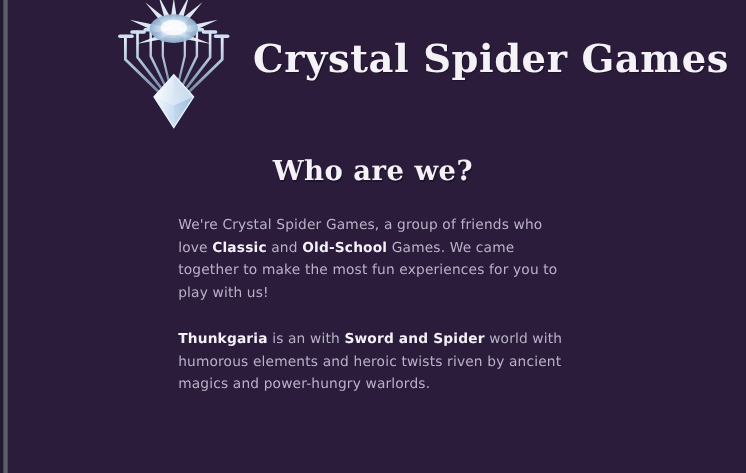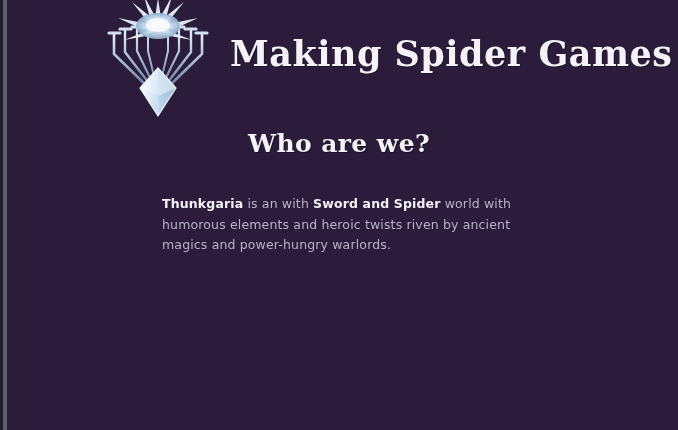--- a/index.html
+++ b/index.html
@@ -65,21 +65,21 @@
     letter-spacing: 0.5px;
     color: #f4f2f7;
     white-space: nowrap;
     text-shadow: 1px 1px 0 #1d1429;
   }
 
   
   .section-heading {
     position: absolute;
     left: 0;
-    top: 128px;
+    top: 140px;
     width: 678px;
     text-align: center;
     font-family: "DejaVu Serif", serif;
     font-weight: bold;
     font-size: 25px;
     line-height: 32px;
     letter-spacing: 0.4px;
     color: #f4f2f7;
     text-shadow: 1px 1px 0 #1d1429;
   }
@@ -175,22 +175,23 @@
         <ellipse cx="54" cy="29" rx="12" ry="7" fill="#ffffff" opacity="0.75"></ellipse>
 
         <polygon points="54,72 72,92 54,120 36,92" fill="url(#gemRight)"></polygon>
         <polygon points="54,72 54,120 36,92" fill="url(#gemLeft)"></polygon>
         <polygon points="54,72 72,92 54,100 36,92" fill="#ffffff" opacity="0.45"></polygon>
         <polygon points="36,92 54,100 54,120" fill="#ffffff" opacity="0.25"></polygon>
         <polygon points="54,72 72,92 54,120 36,92" fill="none" stroke="#eaf4ff" stroke-width="1.2"></polygon>
       </svg>
     </div>
 
-    <div class="site-title">Making Spider Games</div>
+    <div class="site-title">Crystal Spider Games</div>
   </div>
 
   <div class="section-heading">Who are we?</div>
 
   <div class="copy">
+    <p class="para"><span>We're Crystal Spider Games, a group of friends who love </span><b>Classic</b><span> and </span><b>Old-School</b><span> Games. We came together to make the most fun experiences for you to play with us!</span></p>
     <p class="para"><b>Thunkgaria</b><span> is an with </span><b>Sword and Spider</b><span> world with humorous elements and heroic twists riven by ancient magics and power-hungry warlords.</span></p>
   </div>
 
 </div>
 
 </body></html>

